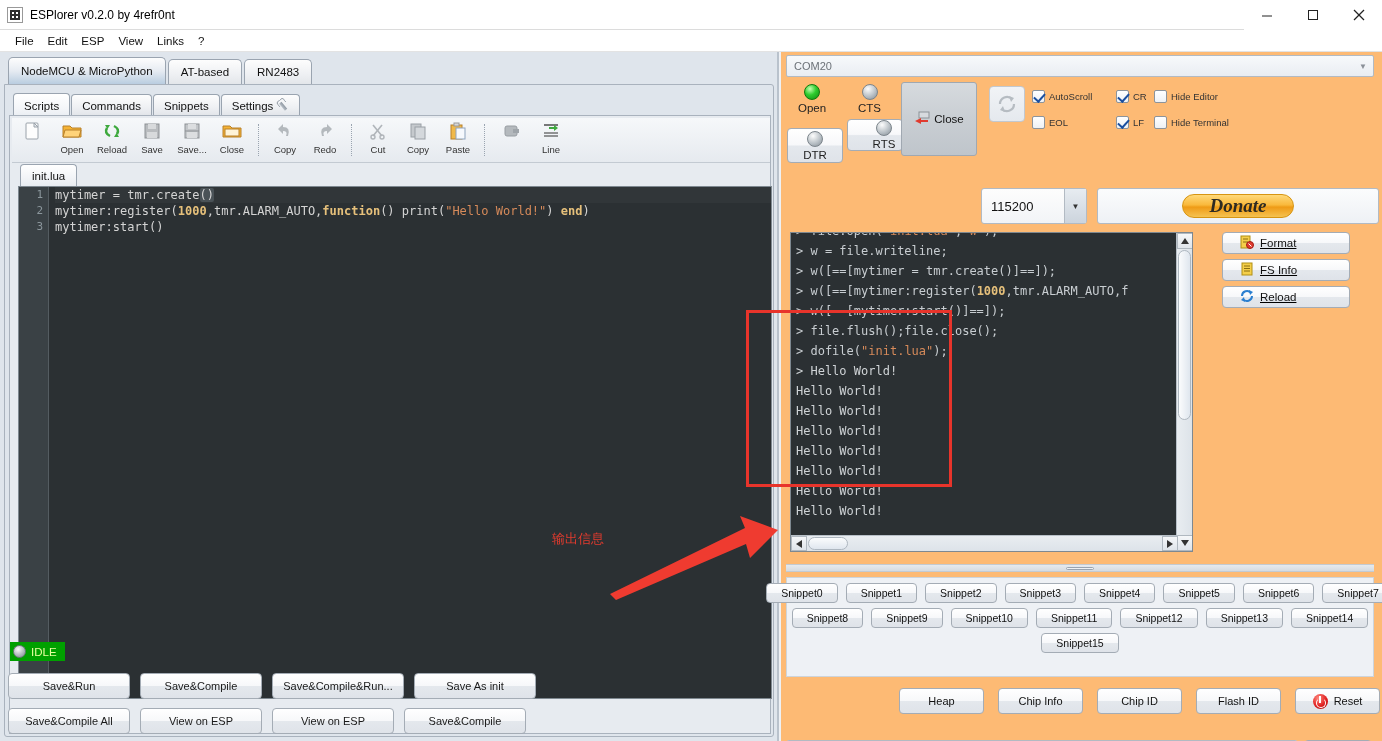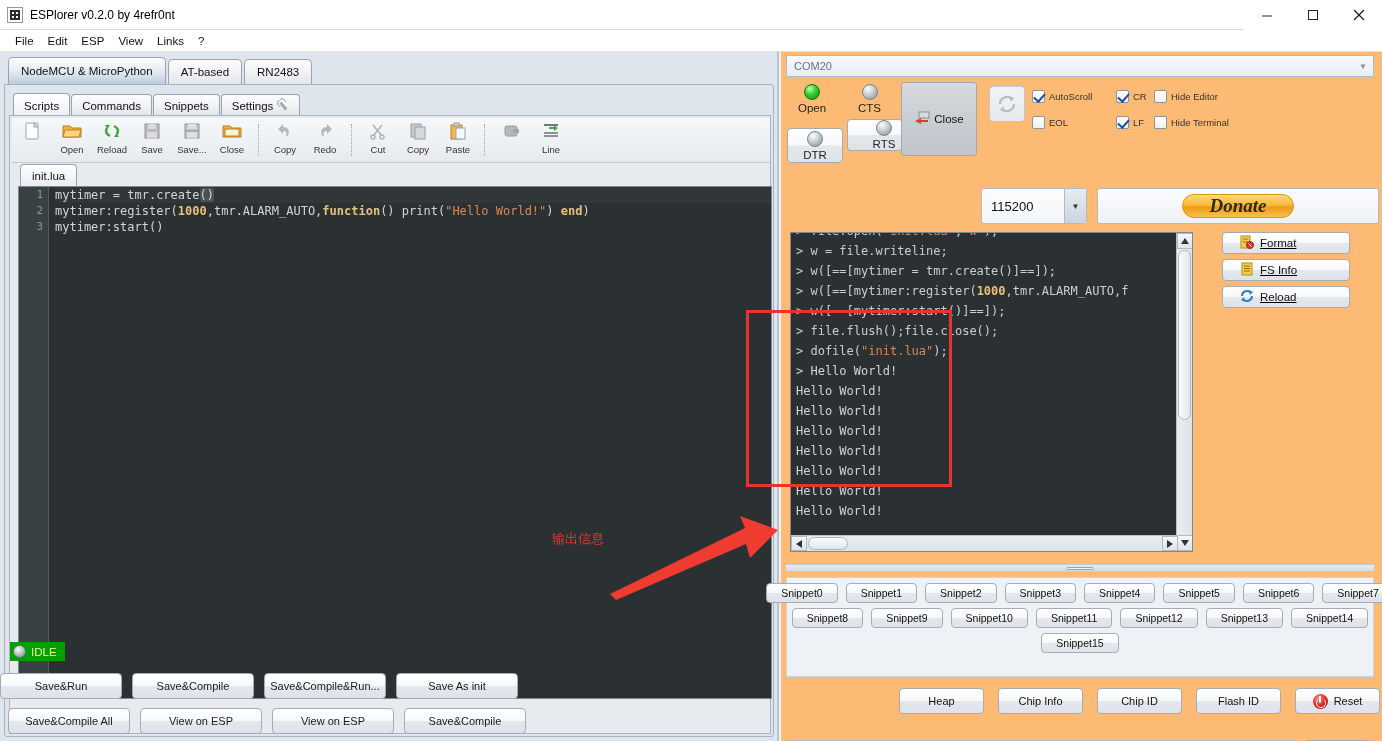--- a/index.html
+++ b/index.html
@@ -589,23 +589,23 @@
     </div>
 
     <div class="annot-text">输出信息</div>
 
     <div class="status-badge">
       <div class="sled"></div>
       <span>IDLE</span>
     </div>
 
     <div class="btn-row" style="top:621px;">
-      <div class="jbtn" style="width:122px; ">Save&amp;Run</div>
+      <div class="jbtn" style="width:122px; margin-left:8px;">Save&amp;Run</div>
       <div class="jbtn" style="width:122px; margin-left:10px;">Save&amp;Compile</div>
-      <div class="jbtn" style="width:122px; margin-left:10px;">Save&amp;Compile&amp;Run...</div>
+      <div class="jbtn" style="width:132px; margin-left:10px;">Save&amp;Compile&amp;Run...</div>
       <div class="jbtn" style="width:122px; margin-left:10px;">Save As init</div>
     </div>
     <div class="btn-row" style="top:656px;">
       <div class="jbtn" style="width:122px; margin-left:8px;">Save&amp;Compile All</div>
       <div class="jbtn" style="width:122px; margin-left:10px;">View on ESP</div>
       <div class="jbtn" style="width:122px; margin-left:10px;">View on ESP</div>
       <div class="jbtn" style="width:122px; margin-left:10px;">Save&amp;Compile</div>
     </div>
 
   </div>

